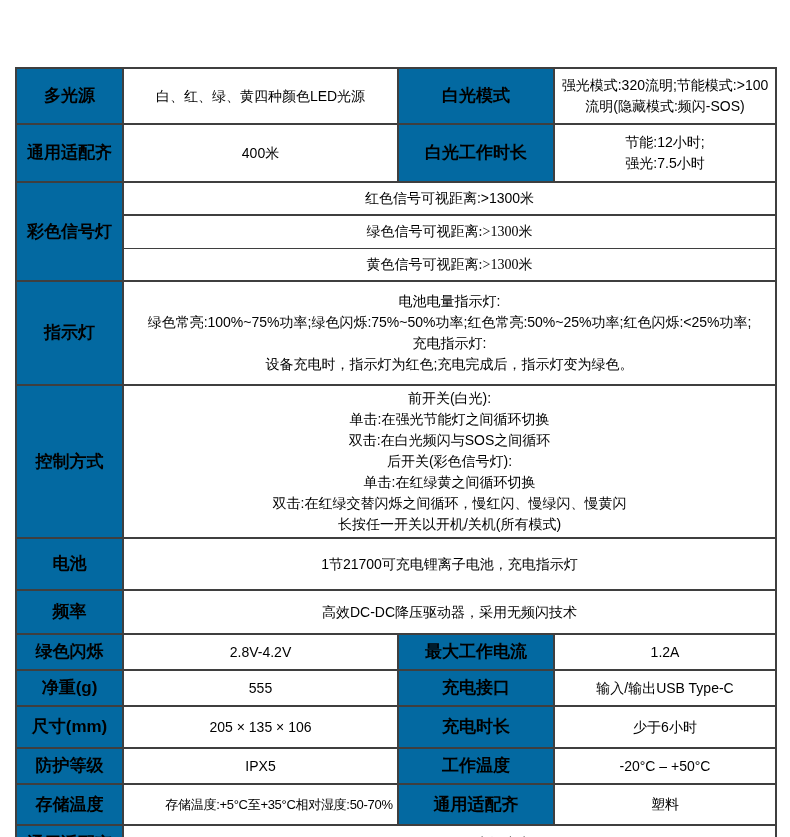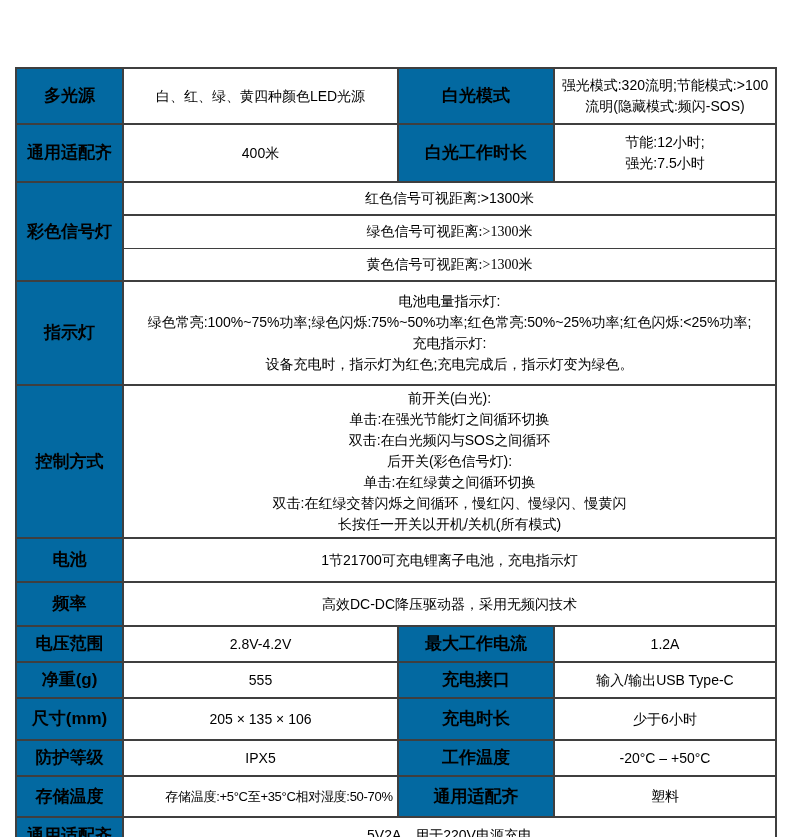--- a/index.html
+++ b/index.html
@@ -110,32 +110,32 @@
       <td class="label">控制方式</td>
       <td class="value" colspan="3">前开关(白光):
 单击:在强光节能灯之间循环切换
 双击:在白光频闪与SOS之间循环
 后开关(彩色信号灯):
 单击:在红绿黄之间循环切换
 双击:在红绿交替闪烁之间循环，慢红闪、慢绿闪、慢黄闪
 长按任一开关以开机/关机(所有模式)</td>
     </tr>
 
-    <tr style="height:44px">
+    <tr style="height:52px">
       <td class="label">电池</td>
       <td class="value" colspan="3">1节21700可充电锂离子电池，充电指示灯</td>
     </tr>
 
     <tr style="height:44px">
       <td class="label">频率</td>
       <td class="value" colspan="3">高效DC-DC降压驱动器，采用无频闪技术</td>
     </tr>
 
     <tr style="height:36px">
-      <td class="label">电压范围</td>
+      <td class="label">绿色闪烁</td>
       <td class="value">2.8V-4.2V</td>
       <td class="label">最大工作电流</td>
       <td class="value">1.2A</td>
     </tr>
 
     <tr style="height:36px">
       <td class="label">净重(g)</td>
       <td class="value">555</td>
       <td class="label">充电接口</td>
       <td class="value">输入/输出USB Type-C</td>

